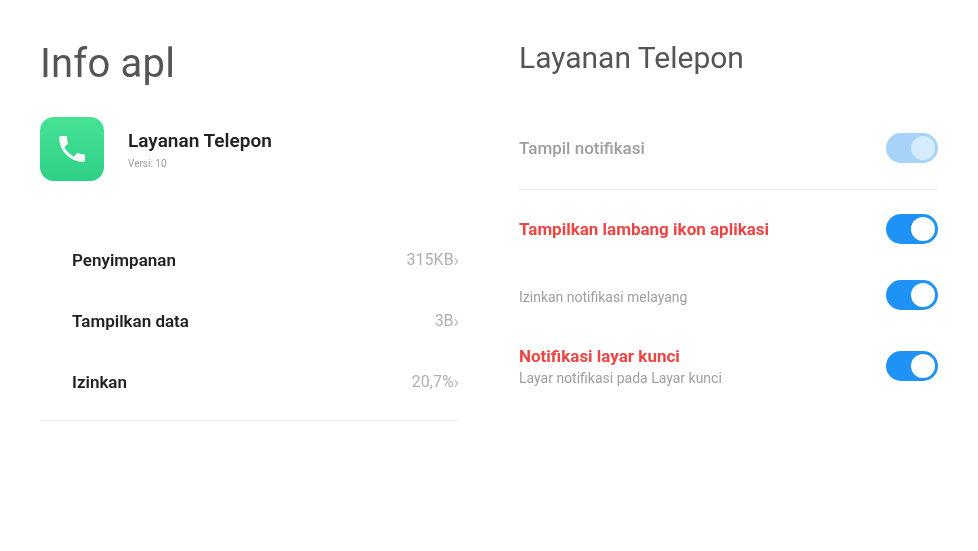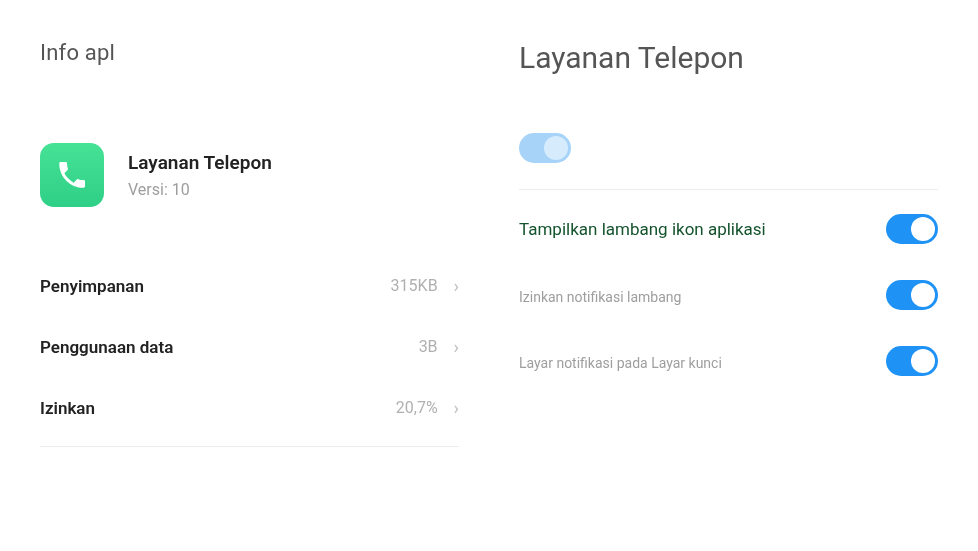--- a/index.html
+++ b/index.html
@@ -12,24 +12,24 @@
     color: #333;
   }
   .panel {
     width: 50%;
     padding: 40px 30px 0 40px;
   }
   .panel-right {
     padding: 40px 40px 0 30px;
   }
   .page-title {
-    font-size: 22px;
+    font-size: 40px;
     font-weight: 400;
     color: #555;
-    margin-bottom: 78px;
+    margin-bottom: 30px;
     letter-spacing: 0.2px;
   }
   .page-title-right {
     font-size: 30px;
     font-weight: 400;
     color: #555;
     margin-bottom: 40px;
   }
   .app-header {
     display: flex;
@@ -47,38 +47,39 @@
     justify-content: center;
   }
   .app-icon svg { width: 34px; height: 34px; fill: #fff; }
   .app-name {
     font-size: 19px;
     font-weight: 600;
     color: #222;
     margin-bottom: 6px;
   }
   .app-version {
-    font-size: 16px;
+    font-size: 10px;
     color: #9e9e9e;
   }
   .row {
     display: flex;
     align-items: center;
     justify-content: space-between;
     padding: 20px 0;
   }
   .row-label {
     font-size: 17px;
     font-weight: 600;
     color: #222;
+    margin-left: 32px;
   }
   .row-right {
     display: flex;
     align-items: center;
-    gap: 16px;
+    gap: 0;
     justify-content: flex-end;
   }
   .row-value {
     font-size: 16px;
     color: #b0b0b0;
   }
   .chevron {
     color: #c0c0c0;
     font-size: 18px;
   }
@@ -89,22 +90,22 @@
   }
   .toggle-row {
     display: flex;
     align-items: center;
     justify-content: space-between;
     padding: 18px 0;
   }
   .toggle-text { flex: 1; }
   .toggle-label {
     font-size: 17px;
-    font-weight: 400;
-    color: #14532d;
+    font-weight: 700;
+    color: #ef4444;
   }
   .toggle-label.disabled { color: #9e9e9e; font-weight: 500; }
   .toggle-sub {
     font-size: 14px;
     color: #9e9e9e;
     margin-top: 4px;
   }
   .switch {
     width: 52px;
     height: 30px;
@@ -144,21 +145,21 @@
 
   <div class="row">
     <div class="row-label">Penyimpanan</div>
     <div class="row-right">
       <span class="row-value">315KB</span>
       <span class="chevron">›</span>
     </div>
   </div>
 
   <div class="row">
-    <div class="row-label">Penggunaan data</div>
+    <div class="row-label">Tampilkan data</div>
     <div class="row-right">
       <span class="row-value">3B</span>
       <span class="chevron">›</span>
     </div>
   </div>
 
   <div class="row">
     <div class="row-label">Izinkan</div>
     <div class="row-right">
       <span class="row-value">20,7%</span>
@@ -166,46 +167,50 @@
     </div>
   </div>
 
   <div class="divider"></div>
 </div>
 
 <div class="panel panel-right">
   <h1 class="page-title-right">Layanan Telepon</h1>
 
   <div class="toggle-row">
+    <div class="toggle-text">
+      <div class="toggle-label disabled">Tampil notifikasi</div>
+    </div>
     <div class="switch disabled">
       <div class="knob"></div>
     </div>
   </div>
 
   <div class="divider"></div>
 
   <div class="toggle-row">
     <div class="toggle-text">
       <div class="toggle-label">Tampilkan lambang ikon aplikasi</div>
     </div>
     <div class="switch">
       <div class="knob"></div>
     </div>
   </div>
 
   <div class="toggle-row">
     <div class="toggle-text">
-      <div class="toggle-sub">Izinkan notifikasi lambang</div>
+      <div class="toggle-sub">Izinkan notifikasi melayang</div>
     </div>
     <div class="switch">
       <div class="knob"></div>
     </div>
   </div>
 
   <div class="toggle-row">
     <div class="toggle-text">
+      <div class="toggle-label">Notifikasi layar kunci</div>
       <div class="toggle-sub">Layar notifikasi pada Layar kunci</div>
     </div>
     <div class="switch">
       <div class="knob"></div>
     </div>
   </div>
 </div>
 
 </body></html>

